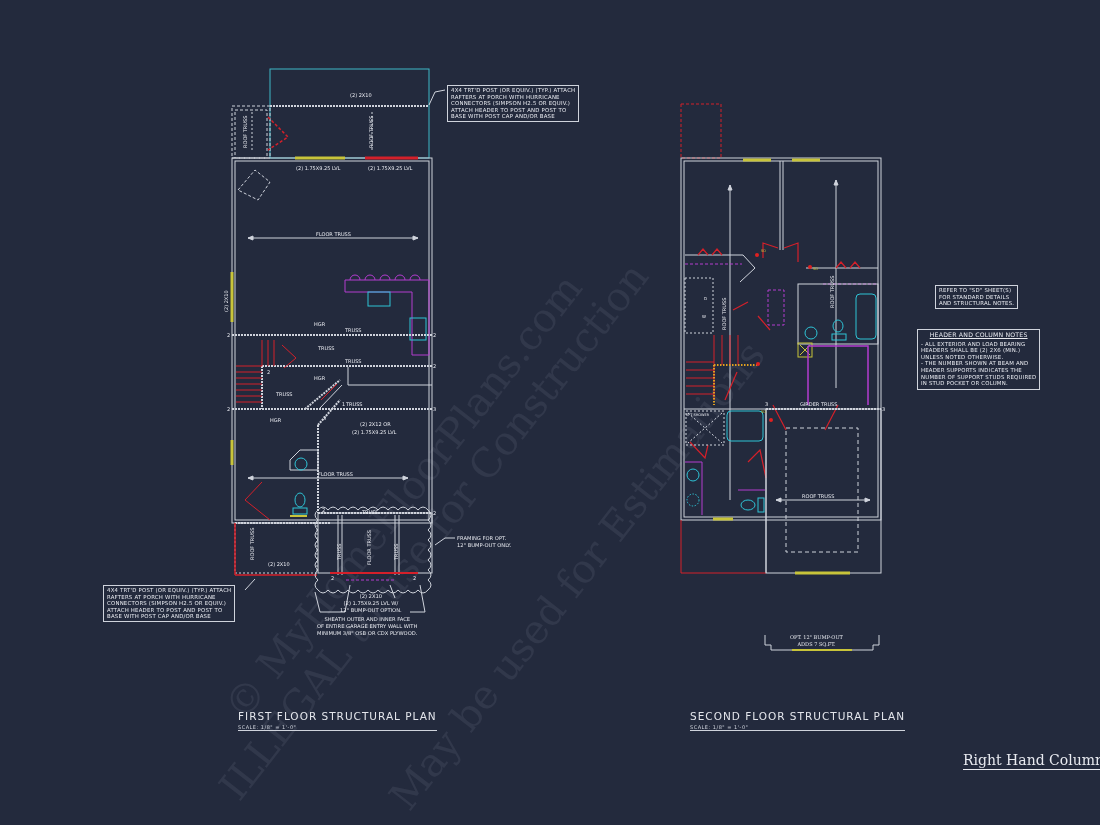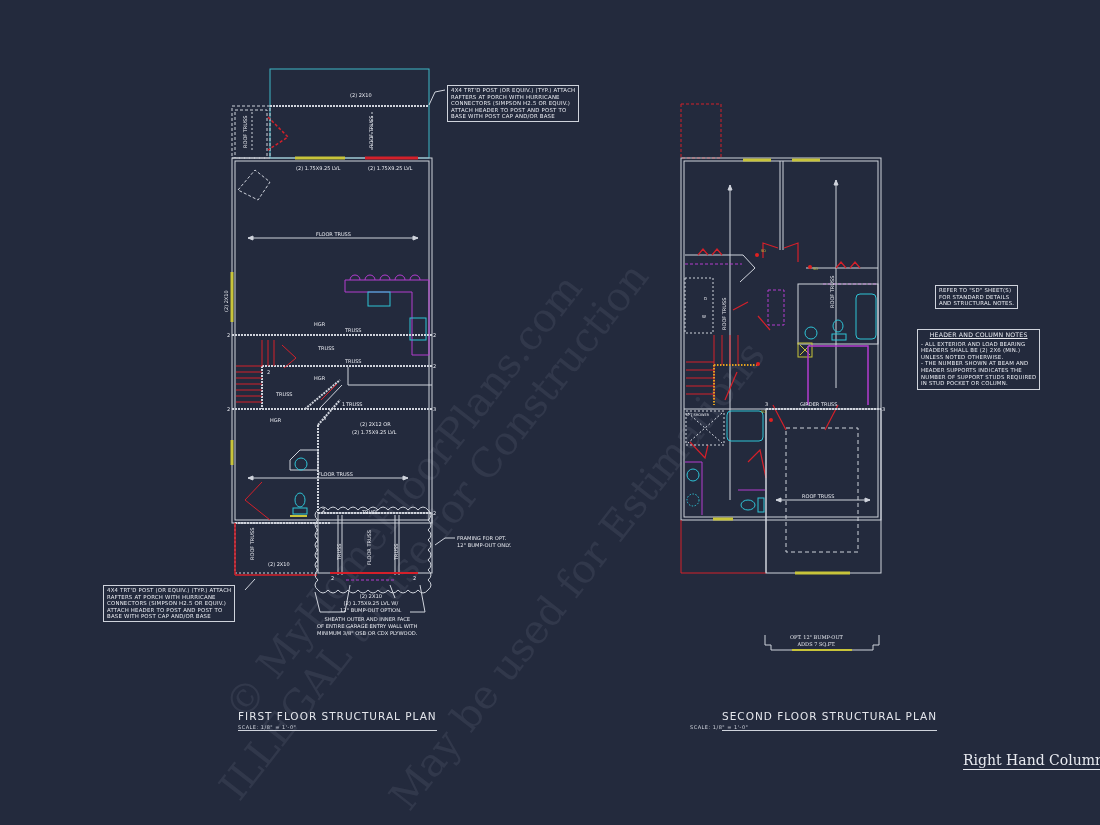--- a/index.html
+++ b/index.html
@@ -313,16 +313,16 @@
   <div>IN STUD POCKET OR COLUMN.</div>
 </div>
 
 <div class="plain-note" style="left:790px;top:634px;font-family:'DejaVu Serif',serif;font-size:5px;line-height:6.5px;">
   <div>OPT. 12" BUMP-OUT</div>
   <div>ADDS 7 SQ.FT.</div>
 </div>
 
 <div class="plan-title" style="left:238px;top:710px;">First Floor Structural Plan</div>
 <div class="plan-scale" style="left:238px;top:724px;">Scale: 1/8" = 1'-0"</div>
-<div class="plan-title" style="left:690px;top:710px;margin-left:32px;">Second Floor Structural Plan</div>
+<div class="plan-title" style="left:690px;top:710px;">Second Floor Structural Plan</div>
 <div class="plan-scale" style="left:690px;top:724px;">Scale: 1/8" = 1'-0"</div>
 
 <div class="variant">Right Hand Column</div>
 
 </body></html>

